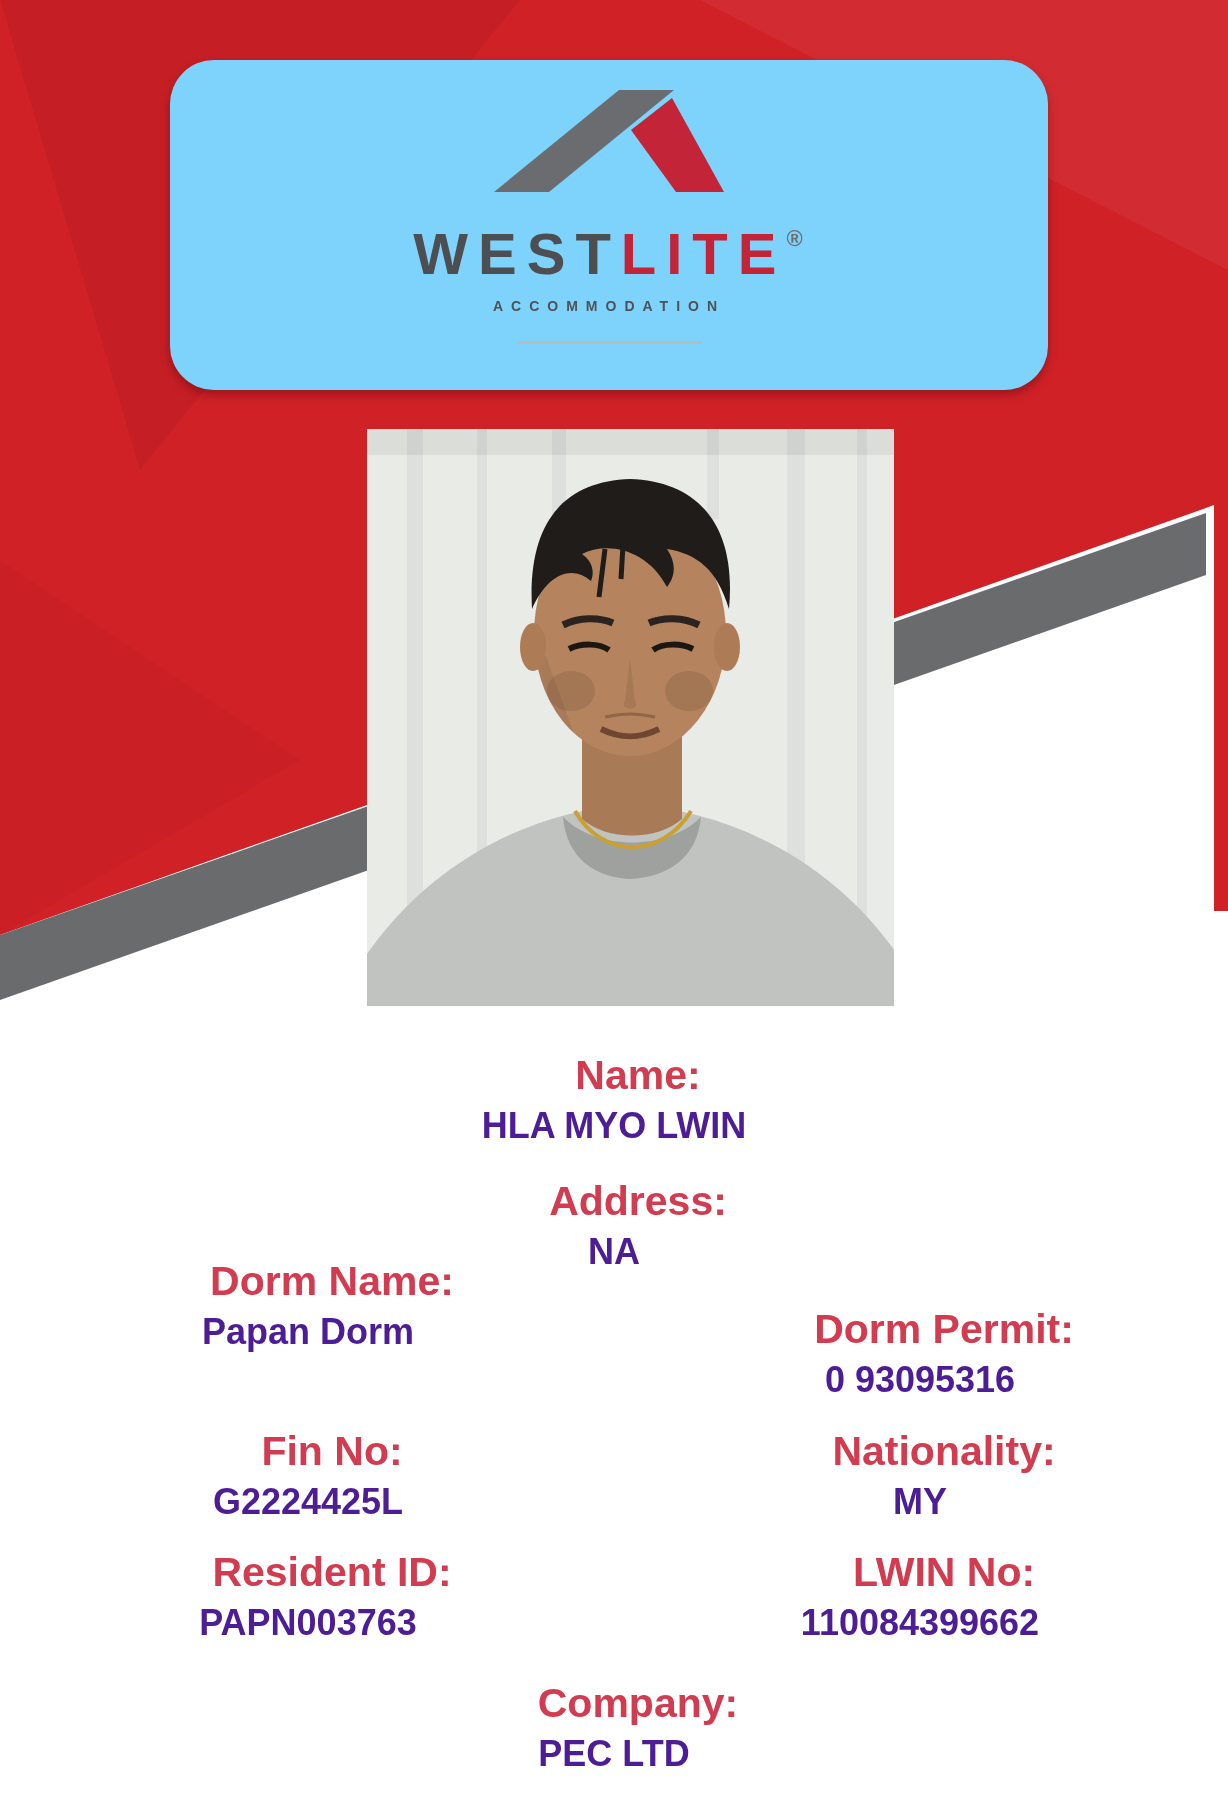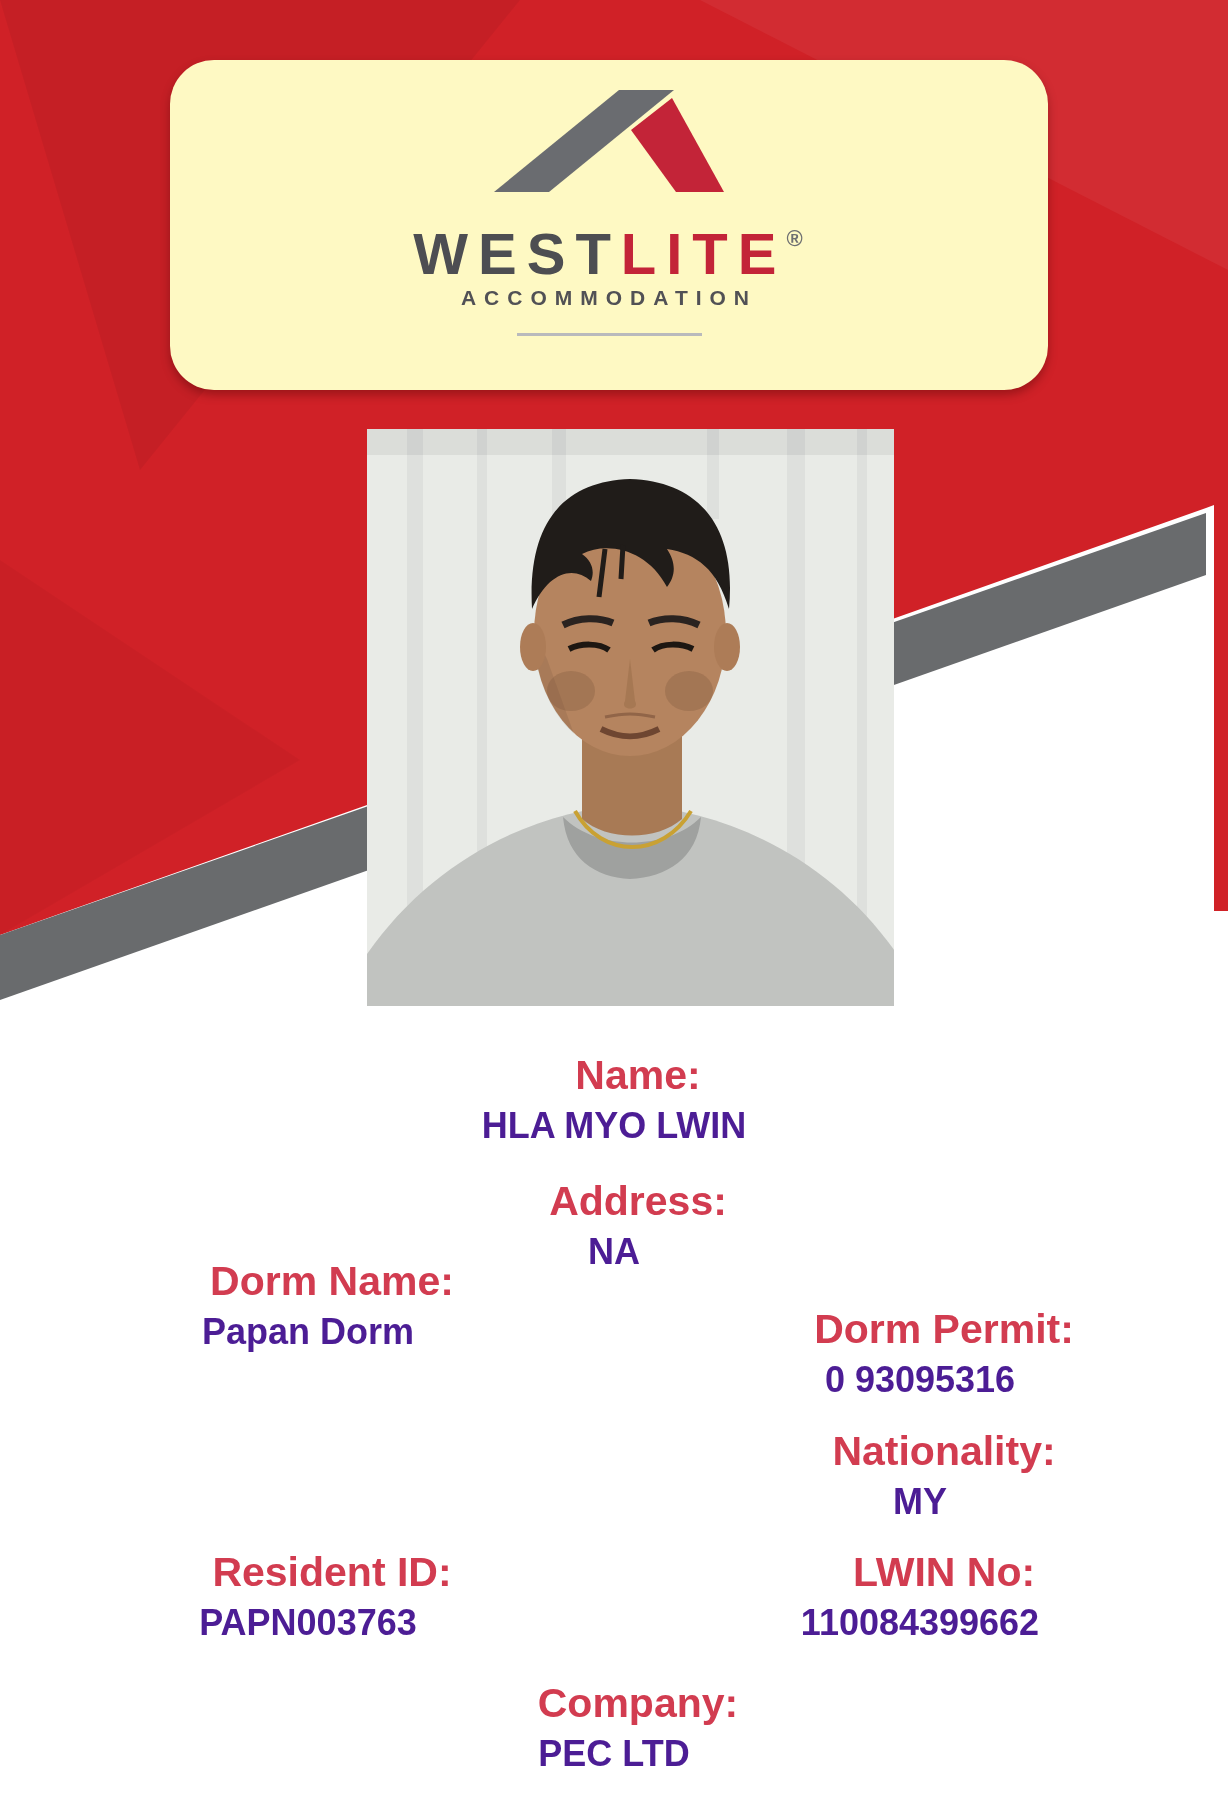--- a/index.html
+++ b/index.html
@@ -8,36 +8,36 @@
     width:1228px;height:1799px;
     overflow:hidden;
     background:#ffffff;
     font-family:"Liberation Sans", sans-serif;
   }
   #bg-svg{position:absolute;left:0;top:0;z-index:0;}
   
   .brand-card{
     position:absolute;z-index:2;
     left:170px;top:60px;width:878px;height:330px;
-    background:#fef9c3;border-radius:44px;
+    background:#7dd3fc;border-radius:44px;
     box-shadow:0 5px 10px rgba(60,0,0,0.35);
     text-align:center;
   }
   .roof{display:block;margin:30px auto 0 auto;}
   .brand-line{
     margin-top:16px;
     font-size:58px;line-height:62px;font-weight:bold;
     letter-spacing:10px;white-space:nowrap;
   }
   .brand-west{color:#4d4e52;}
   .brand-lite{color:#c32438;}
   .brand-reg{font-size:22px;letter-spacing:2px;color:#6e6f71;vertical-align:28px;}
   .brand-sub{
-    margin-top:0;
-    font-size:21px;line-height:26px;font-weight:bold;
+    margin-top:8px;
+    font-size:14px;line-height:26px;font-weight:bold;
     letter-spacing:8px;color:#515155;white-space:nowrap;
   }
   .brand-divider{
     margin:22px auto 0 auto;width:185px;height:3px;background:#b9babc;
   }
   
   .photo{
     position:absolute;z-index:2;
     left:367px;top:429px;width:527px;height:577px;
     overflow:hidden;background:#e9ebe7;
@@ -142,20 +142,24 @@
   <div class="field col-left" style="top:1258px">
     <div class="flabel">Dorm Name:</div>
     <div class="fvalue">Papan Dorm</div>
   </div>
 
   <div class="field col-right" style="top:1306px">
     <div class="flabel">Dorm Permit:</div>
     <div class="fvalue">0 93095316</div>
   </div>
 
+  <div class="field col-left" style="top:1428px">
+    <div class="flabel">Fin No:</div>
+    <div class="fvalue">G2224425L</div>
+  </div>
 
   <div class="field col-right" style="top:1428px">
     <div class="flabel">Nationality:</div>
     <div class="fvalue">MY</div>
   </div>
 
   <div class="field col-left" style="top:1549px">
     <div class="flabel">Resident ID:</div>
     <div class="fvalue">PAPN003763</div>
   </div>

